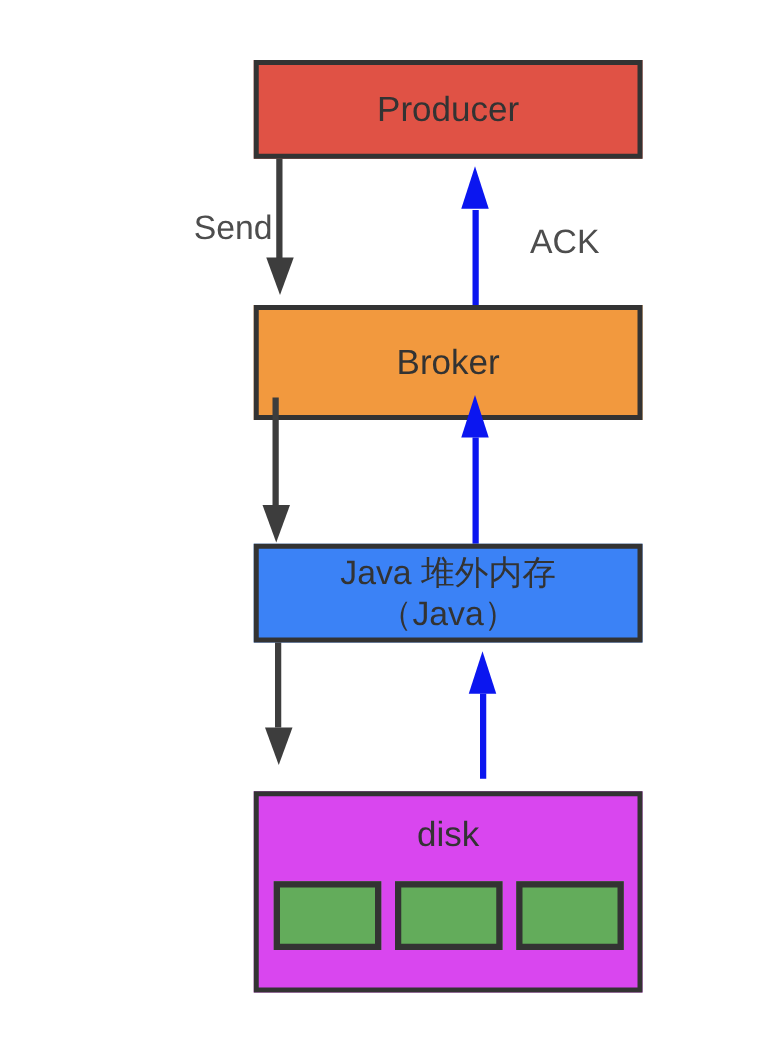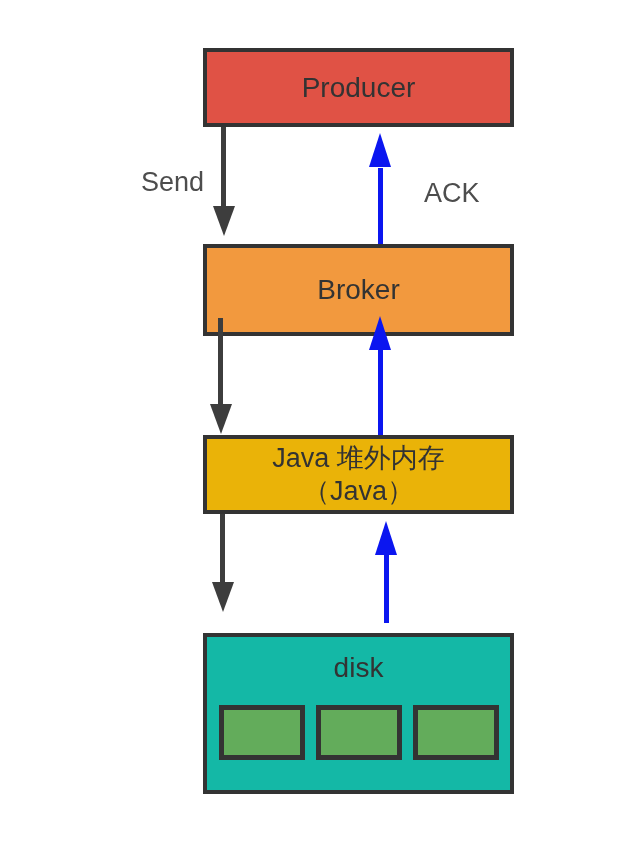--- a/index.html
+++ b/index.html
@@ -8,33 +8,33 @@
     font-family:"Liberation Sans",sans-serif;overflow:hidden;
   }
   .node{
     position:absolute;left:156px;width:311px;box-sizing:border-box;
     border:4px solid #333333;display:flex;flex-direction:column;
     align-items:center;justify-content:center;color:#333333;
     font-size:28px;text-align:center;margin-left:47px;
   }
   .node-producer{top:48px;height:79px;background:#E05245;}
   .node-broker{top:244px;height:92px;background:#F2993E;}
-  .node-offheap{top:435px;height:79px;background:#eab308;font-size:27px;line-height:33px;}
-  .node-disk{top:633px;height:161px;background:#14b8a6;justify-content:flex-start;padding-top:14px;}
+  .node-offheap{top:435px;height:79px;background:#3b82f6;font-size:27px;line-height:33px;}
+  .node-disk{top:633px;height:161px;background:#d946ef;justify-content:flex-start;padding-top:14px;}
   .disk-label{line-height:33px;}
   .segments{display:flex;gap:11px;margin-top:21px;}
   .segment{width:86px;height:55px;box-sizing:border-box;background:#63AC5B;border:5px solid #333333;}
   .vshaft{position:absolute;width:5px;}
   .shaft-down{background:#3D3D3D;}
   .shaft-up{background:#0B16F0;}
   .tri{position:absolute;width:0;height:0;}
   .tri-down{border-left:11px solid transparent;border-right:11px solid transparent;border-top:30px solid #3D3D3D;}
   .tri-up{border-left:11px solid transparent;border-right:11px solid transparent;border-bottom:34px solid #0B16F0;}
   .edge-label{position:absolute;font-size:27px;color:#4D4D4D;white-space:nowrap;}
-  .label-send{left:141px;top:167px;}
+  .label-send{left:155px;top:167px;}
   .label-ack{left:424px;top:178px;}
 </style>
 </head>
 <body>
 
 <div class="canvas">
 
   <div class="node node-producer">
     <span>Producer</span>
   </div>

